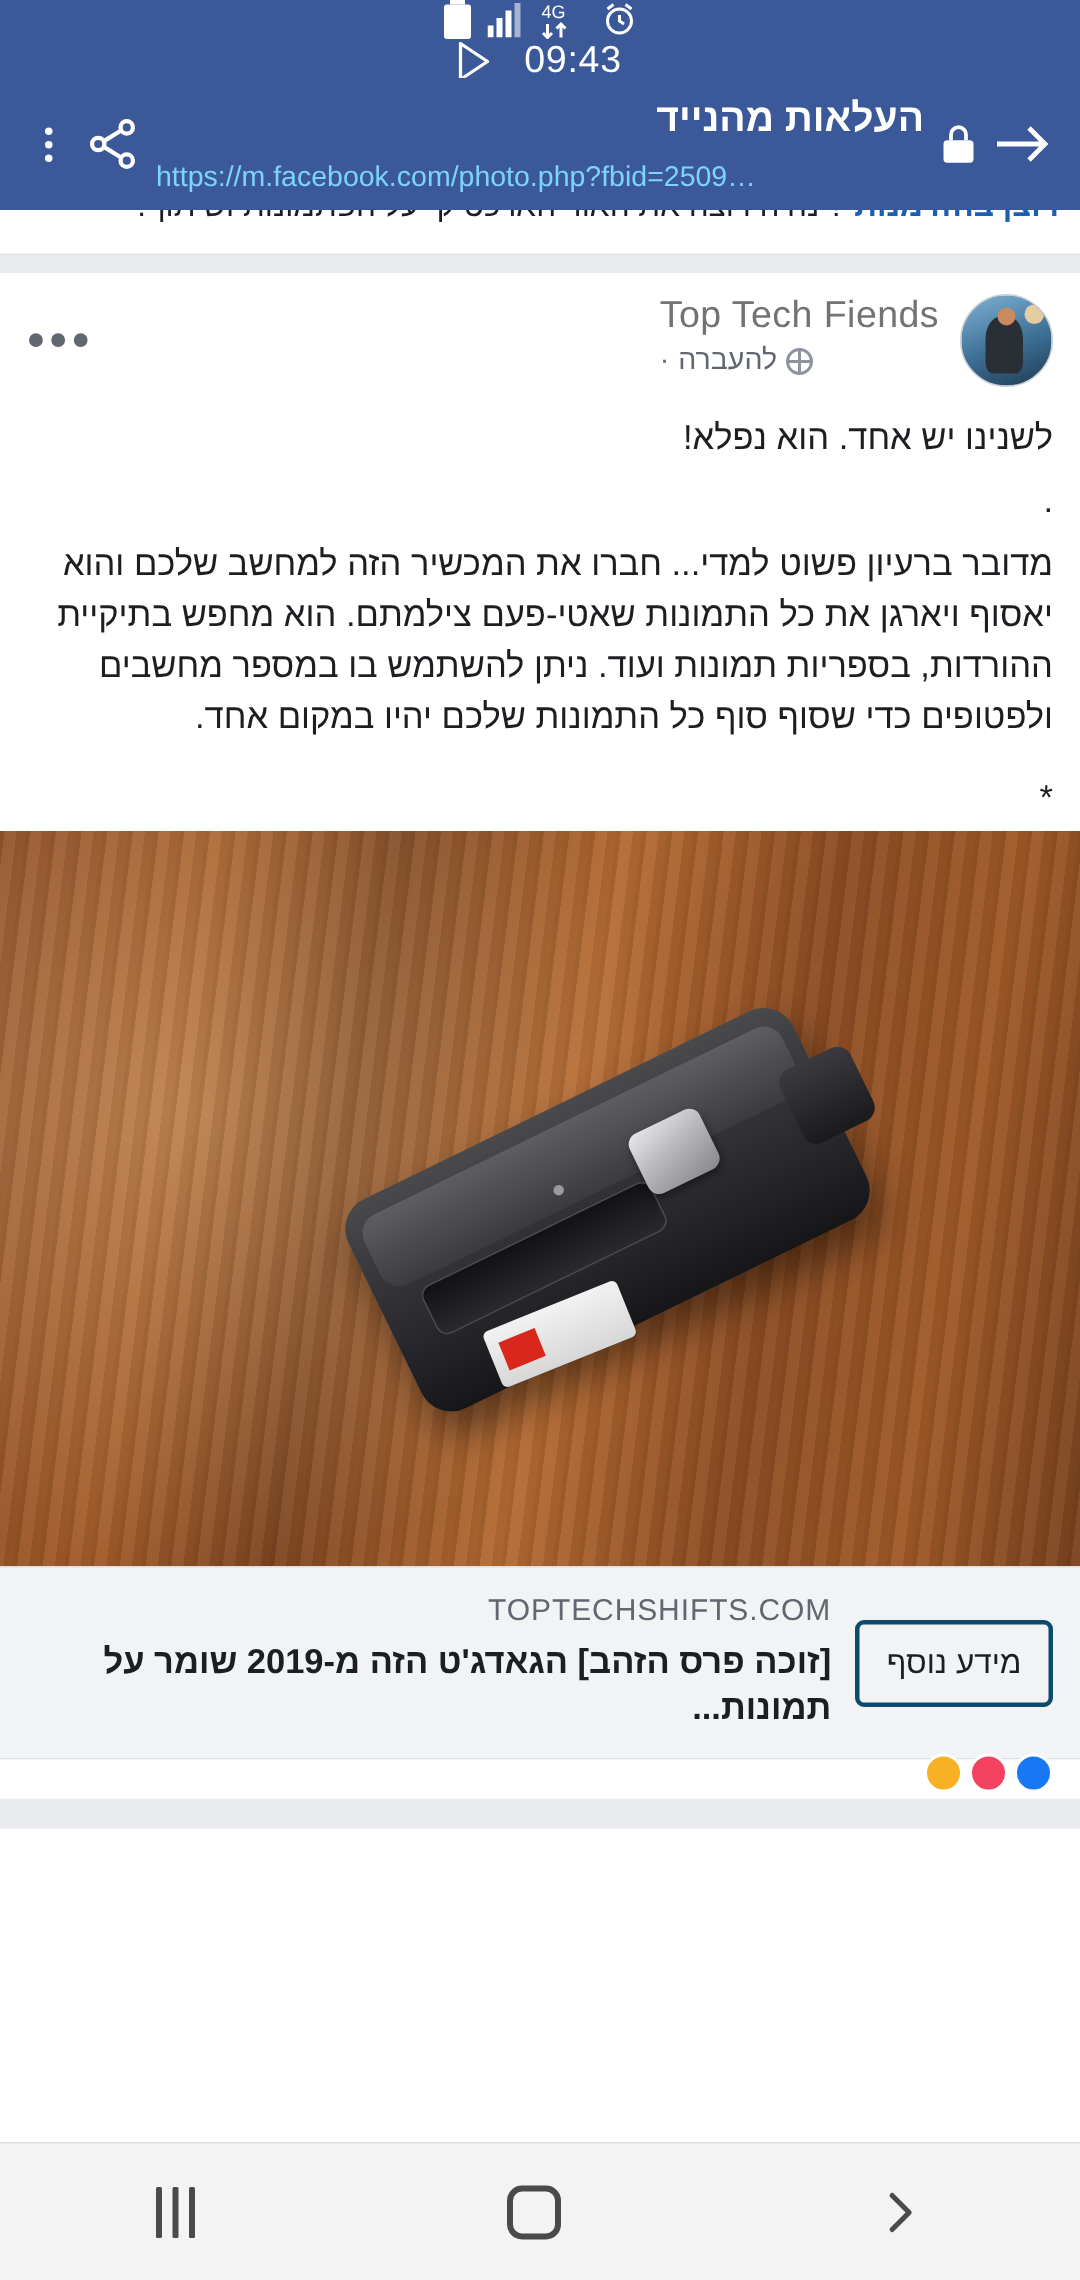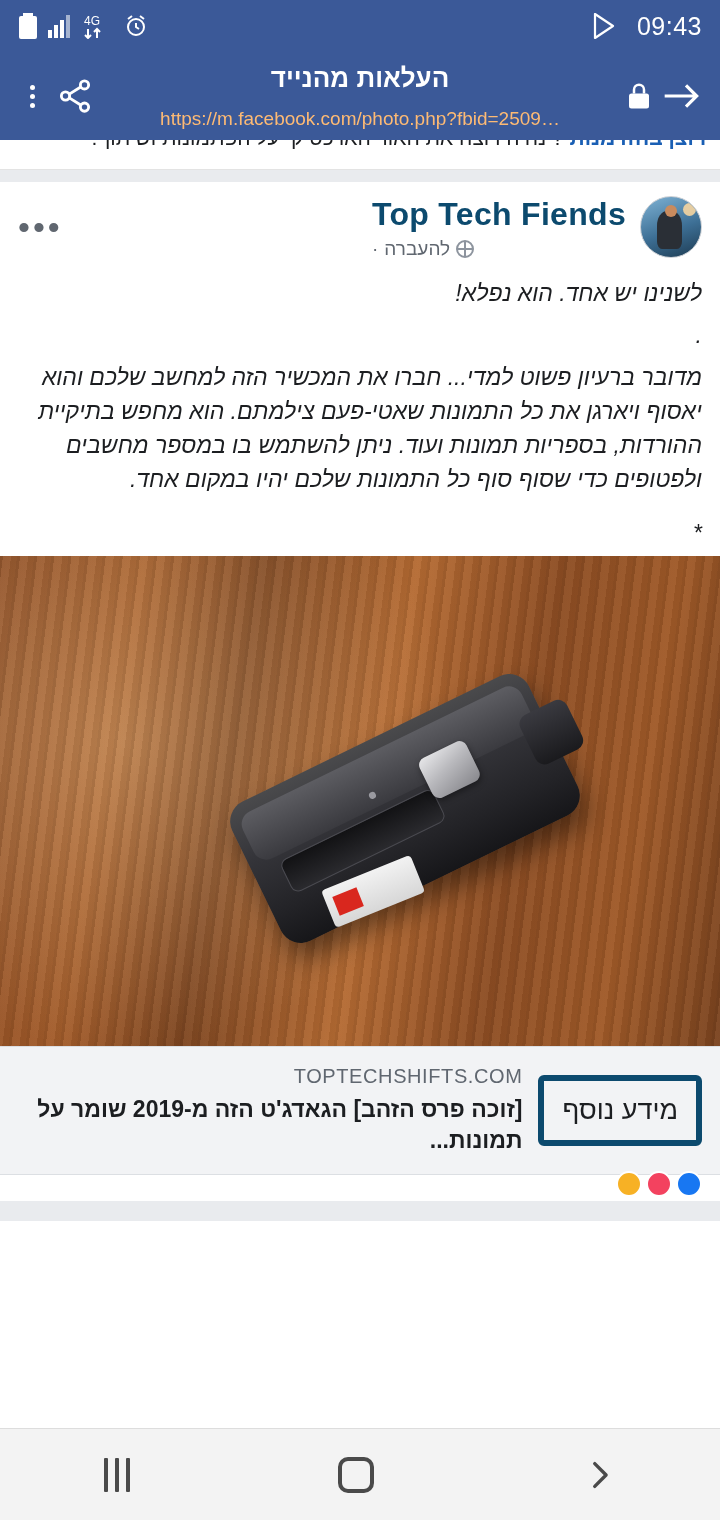--- a/index.html
+++ b/index.html
@@ -9,44 +9,45 @@
     font-family: "Liberation Sans", sans-serif;
     overflow: hidden;
   }
   #root { position: relative; width: 720px; height: 1520px; background:#fff; }
 
   
   .statusbar {
     height: 52px; background: #3b5998; color: #fff;
     display: flex; align-items: center; justify-content: space-between;
     padding: 0 18px;
+    flex-direction: column;
   }
   .sb-left { display: flex; align-items: center; gap: 10px; }
   .sb-right { display: flex; align-items: center; gap: 20px; }
   .sb-clock { font-size: 25px; letter-spacing: .5px; }
   .icon-box { display:inline-flex; align-items:center; justify-content:center; }
 
   
   .chrome {
     background: #3b5998; color: #fff; height: 88px;
     position: relative;
   }
   .chrome-row {
     display: flex; align-items: center; height: 88px; padding: 0 18px;
     gap: 10px;
   }
   .kebab { width: 28px; display:flex; flex-direction:column; align-items:center; gap:4px; }
   .kebab i { width:5px; height:5px; background:#fff; border-radius:50%; display:block; }
   .share-icon { width: 38px; height: 38px; }
   .chrome-center {
-    flex: 1; display: flex; flex-direction: column; align-items: center;
+    flex: 1; display: flex; flex-direction: column; 
     justify-content: center; overflow: hidden; gap: 10px;
   }
   .chrome-title { font-size: 26px; font-weight: bold; direction: rtl; }
-  .chrome-url { font-size: 19px; color: #fdba74; margin-top: 4px; white-space: nowrap; }
+  .chrome-url { font-size: 19px; color: #7dd3fc; margin-top: 4px; white-space: nowrap; }
   .lock-icon { width: 26px; height: 30px; }
   .arrow-icon { width: 40px; height: 34px; }
 
   
   .page { position: relative; background: #fff; }
   .cut-strip {
     height: 30px; background: #fff; overflow: hidden;
     border-bottom: 1px solid #e3e3e3; position: relative;
   }
   .cut-strip .cut-text {
@@ -54,21 +55,21 @@
     direction: rtl; text-align: right; font-size: 21px; color: #1c1e21;
     white-space: nowrap;
   }
   .cut-strip .cut-text b { color: #1a5fb4; }
   .gap { height: 12px; background: #e9ebee; }
 
   .post { padding: 14px 18px 0 18px; }
   .post-head { display: flex; align-items: flex-start; justify-content: flex-end; gap: 14px; }
   .dots { font-size: 34px; color: #606770; letter-spacing: 3px; line-height: 34px; margin-right:auto; padding-top: 14px;}
   .poster-meta { text-align: right; direction: rtl; }
-  .poster-name { font-size: 32px; font-weight: bold; color: #0c4a6e; letter-spacing: .3px; }
+  .poster-name { font-size: 25px; font-weight: normal; color: #737373; letter-spacing: .3px; }
   .poster-sub { font-size: 19px; color: #606770; margin-top: 5px; display:flex; align-items:center; justify-content:flex-end; gap:6px;}
   .globe { width: 18px; height: 18px; border-radius: 50%; border: 2px solid #8d949e; position: relative; display:inline-block;}
   .globe:before { content:""; position:absolute; left:50%; top:0; width:0; height:100%; border-left:2px solid #8d949e; transform: translateX(-1px);}
   .globe:after { content:""; position:absolute; top:50%; left:0; width:100%; height:0; border-top:2px solid #8d949e; transform: translateY(-1px);}
   .avatar {
     width: 62px; height: 62px; border-radius: 50%; overflow: hidden; flex: 0 0 62px;
     background: linear-gradient(160deg,#7fb3d5 0%,#3d6f95 55%,#1d3b52 100%);
     position: relative; border: 1px solid #ccd0d5;
   }
   .avatar .fig {
@@ -77,21 +78,21 @@
   }
   .avatar .head {
     position:absolute; left:40%; top:14%; width:20%; height:20%;
     background:#c98b5e; border-radius:50%;
   }
   .avatar .sun {
     position:absolute; right:8%; top:10%; width:22%; height:22%;
     background:#ffd9a0; border-radius:50%; opacity:.85;
   }
 
-  .post-body { direction: rtl; text-align: right; color: #1c1e21; font-size: 23px; line-height: 1.48; padding-top: 16px; font-style: italic; }
+  .post-body { direction: rtl; text-align: right; color: #1c1e21; font-size: 23px; line-height: 1.48; padding-top: 16px; }
   .post-body p { margin-bottom: 20px; }
   .post-body p.tight { margin-bottom: 8px; }
   .star { text-align:right; direction: rtl; font-size: 23px; color:#1c1e21; margin-bottom: 6px;}
 
   
   .photo {
     width: 720px; height: 490px; position: relative; overflow: hidden;
     background: linear-gradient(100deg,#8a4a22 0%, #a35c2a 18%, #7d4520 33%, #b56b33 52%, #8d4d23 70%, #a05a28 85%, #7a431f 100%);
   }
   .photo .grain {
@@ -140,22 +141,22 @@
 
   
   .linkcard {
     background: #f2f3f5; border-top: 1px solid #dcdfe3; border-bottom: 1px solid #dcdfe3;
     display: flex; align-items: center; padding: 18px 18px; gap: 16px; direction: rtl;
   }
   .lc-text { flex: 1; text-align: right; direction: rtl; }
   .lc-domain { font-size: 20px; color: #606770; letter-spacing: .6px; }
   .lc-title { font-size: 23px; font-weight: bold; color: #1c1e21; margin-top: 6px; line-height: 1.35; }
   .lc-btn {
-    border: 6px solid #0c4a6e; background: #f2f3f5; color: #1c1e21;
-    border-radius: 6px; padding: 14px 18px; font-size: 27px; white-space: nowrap;
+    border: 3px solid #0c4a6e; background: #f2f3f5; color: #1c1e21;
+    border-radius: 6px; padding: 14px 18px; font-size: 21px; white-space: nowrap;
     font-family: "Liberation Sans", sans-serif;
   }
 
   .reactions { background:#fff; height: 26px; position: relative; }
   .reactions .bubbles { position:absolute; right: 18px; top: -4px; display:flex; gap: 4px; }
   .bub { width: 26px; height: 26px; border-radius: 50%; border: 2px solid #fff; }
   .bub.like { background:#1877f2; }
   .bub.love { background:#f3425f; }
   .bub.haha { background:#f7b125; }
 

